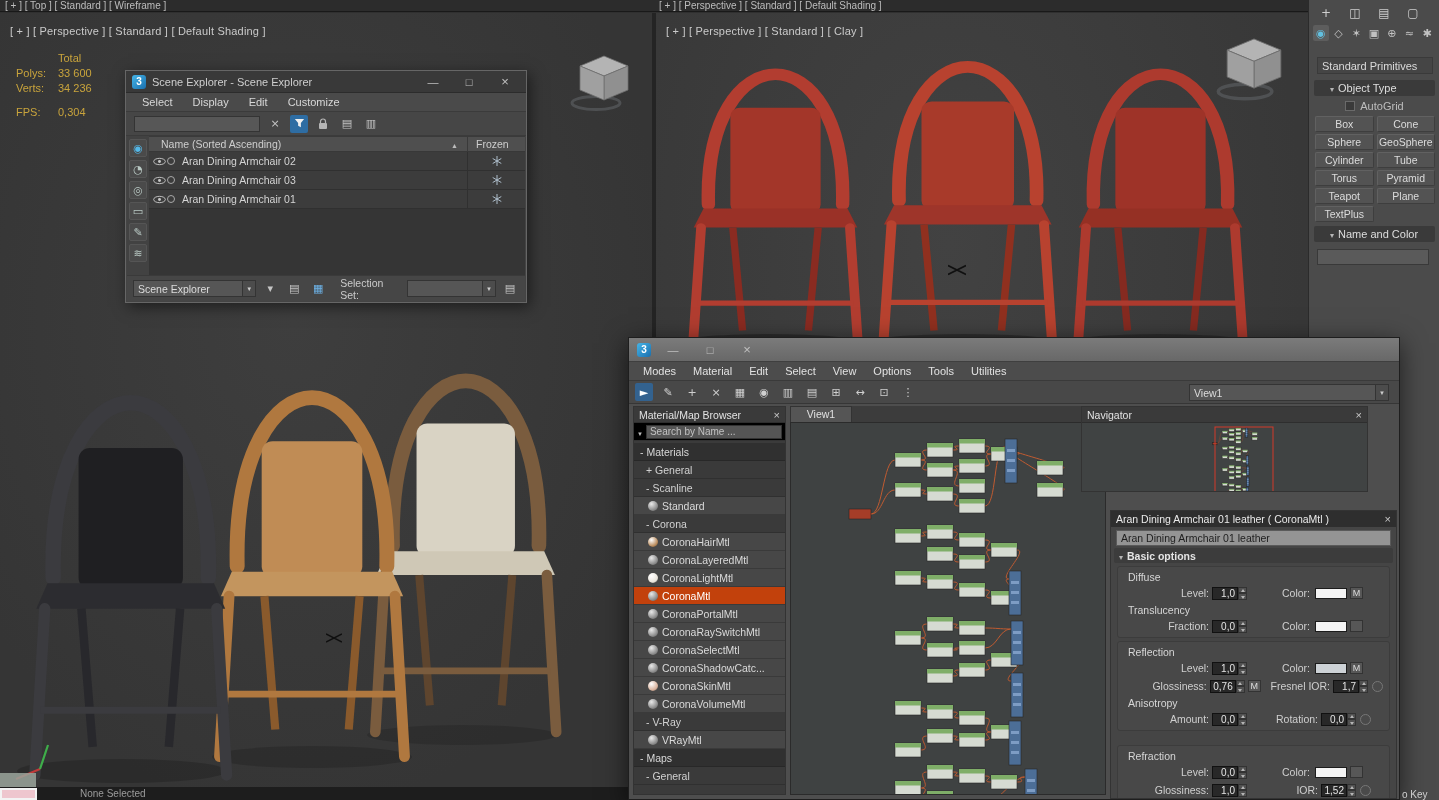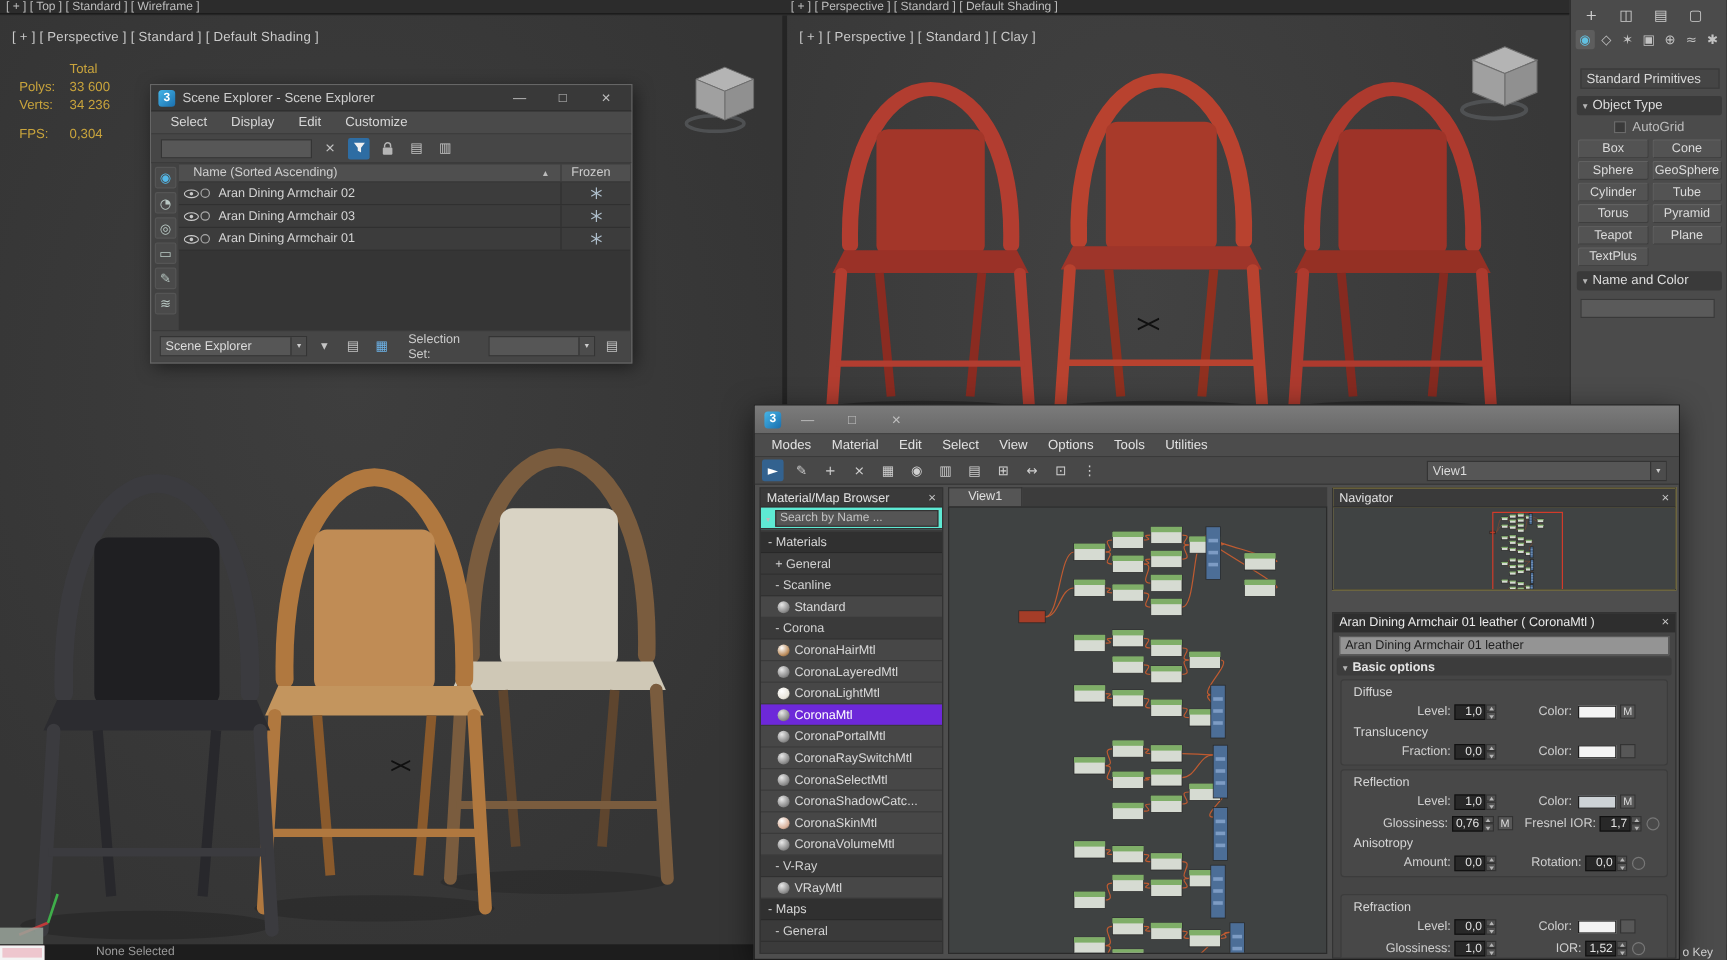--- a/index.html
+++ b/index.html
@@ -43,21 +43,21 @@
   #autokey-frag{position:absolute;left:1402px;top:789px;font-size:10px;color:#cfcfcf;z-index:7}
 
   
   #cmd-panel{position:absolute;right:0;top:0;width:131px;height:800px;background:#4b4b4b;border-left:1px solid #2b2b2b;z-index:2}
   #cmd-icons1{display:flex;gap:11px;padding:4px 8px 1px}
   #cmd-icons2{display:flex;gap:2px;padding:2px 4px 3px}
   .cicon{width:18px;height:18px;display:flex;align-items:center;justify-content:center;color:#cfcfcf;font-size:12px}
   .cicon2{width:16px;height:16px;display:flex;align-items:center;justify-content:center;color:#c2c2c2;font-size:11px;border-radius:2px}
   .cicon2.active{background:#5d5d5d;color:#62c0e0}
   #cmd-category{position:absolute;left:8px;top:57px;width:116px;height:17px;line-height:16px;padding-left:4px;background:#454545;border:1px solid #3a3a3a;color:#dadada}
-  .rollout{position:absolute;left:5px;width:121px;height:16px;background:#3a3a3a;border-radius:2px;display:flex;align-items:center;gap:4px;padding-left:5px;color:#dedede}
+  .rollout{position:absolute;left:5px;width:121px;height:16px;background:#3a3a3a;border-radius:2px;display:flex;align-items:center;gap:4px;padding-left:16px;color:#dedede}
   .roll-arr::before{content:"▾";font-size:8px;color:#b5b5b5}
   #obj-roll{top:80px}
   #nc-roll{top:226px}
   #autogrid{position:absolute;left:0;top:100px;width:131px;display:flex;justify-content:center;align-items:center;gap:5px;color:#bdbdbd}
   .cb{width:10px;height:10px;background:#3a3a3a;border:1px solid #6a6a6a;display:inline-block}
   #cmd-buttons{position:absolute;left:6px;top:116px;width:120px;display:grid;grid-template-columns:1fr 1fr;gap:2px 3px}
   .cmd-btn{height:16px;line-height:15px;text-align:center;background:#535353;border:1px solid #616161;border-bottom-color:#3e3e3e;border-right-color:#3e3e3e;border-radius:2px;font-size:10.5px;color:#dcdcdc;overflow:hidden;white-space:nowrap}
   #nc-field{position:absolute;left:8px;top:249px;width:112px;height:16px;background:#5a5a5a;border:1px solid #393939}
 
   
@@ -106,35 +106,35 @@
   .me-menu{height:19px;background:#4c4c4c;display:flex;align-items:center;gap:17px;padding-left:14px;color:#e2e2e2;border-bottom:1px solid #3a3a3a}
   .me-toolbar{height:23px;background:#484848;display:flex;align-items:center;gap:4px;padding:0 6px;border-bottom:1px solid #363636;position:relative}
   .me-ticon{width:18px;height:18px;display:flex;align-items:center;justify-content:center;color:#cfcfcf;font-size:11px;border-radius:2px}
   .me-ticon.active{background:#33628f;color:#fff}
   #me-viewcombo{position:absolute;right:10px;top:3px;width:200px}
   .pan-head{height:16px;background:#3a3a3a;display:flex;align-items:center;padding:0 5px;color:#e2e2e2;font-size:10.5px;border-bottom:1px solid #2e2e2e}
   .pan-head .t{flex:1}
   .pan-x{color:#c9c9c9}
   .pan-x::after{content:"×";font-size:11px}
   #me-browser{position:absolute;left:4px;top:68px;width:153px;bottom:4px;background:#3b3b3b;border:1px solid #333;overflow:hidden}
-  #me-search{height:18px;display:flex;align-items:center;gap:3px;padding:1px 3px;background:#5eead4;border-bottom:1px solid #333}
+  #me-search{height:18px;display:flex;align-items:center;gap:3px;padding:1px 3px;background:#000000;border-bottom:1px solid #333}
   .dd::before{content:"▼";font-size:6px;color:#bbb}
   #me-search .box{flex:1;height:14px;background:#555;border:1px solid #333;color:#c2c2c2;font-size:10px;padding:0 3px;line-height:12px;overflow:hidden;white-space:nowrap}
   #me-tree{position:absolute;top:36px;left:0;right:0;bottom:0;overflow:hidden}
   .tree-root{height:18px;line-height:18px;background:#303030;padding-left:6px;color:#d8d8d8;font-size:10.5px;border-bottom:1px solid #282828}
   .tree-group{height:18px;line-height:18px;background:#3a3a3a;padding-left:12px;color:#d2d2d2;font-size:10.5px;border-bottom:1px solid #303030}
   .tree-item{height:18px;background:#474747;display:flex;align-items:center;gap:4px;padding-left:14px;color:#dadada;font-size:10.5px;border-bottom:1px solid #3a3a3a;white-space:nowrap;overflow:hidden}
-  .tree-item.selected{background:#6d28d9;color:#fff}
+  .tree-item.selected{background:#c2410c;color:#fff}
   .sphere{width:10px;height:10px;border-radius:50%;flex:none;background:radial-gradient(circle at 35% 30%, #e8e8e8, #8a8a8a 65%, #4c4c4c)}
   #me-view{position:absolute;left:161px;top:68px;width:316px;bottom:4px}
   #me-viewtab{height:16px;background:#3c3c3c;display:flex}
   #me-viewtab .tab{width:62px;background:#555;border:1px solid #333;border-bottom:none;color:#e0e0e0;font-size:10.5px;text-align:center;line-height:14px}
   #me-canvas{position:absolute;top:16px;left:0;right:0;bottom:0;background:#3f4242;border:1px solid #2b2b2b;overflow:hidden}
   #graph-svg,#nav-svg{width:100%;height:100%;display:block}
-  #me-nav{position:absolute;left:481px;top:68px;width:287px;height:86px;background:#fde047;border:1px solid #333}
+  #me-nav{position:absolute;left:452px;top:68px;width:287px;height:86px;background:#ffffff;border:1px solid #333}
   #nav-body{position:absolute;top:16px;left:0;right:0;bottom:0;background:#404343;overflow:hidden}
   #me-params{position:absolute;left:481px;top:172px;width:287px;bottom:0;background:#454545;border:1px solid #333;overflow:hidden}
   .mp-title{height:16px;background:#2e2e2e;display:flex;align-items:center;padding:0 5px;color:#eaeaea;font-size:10.5px}
   .mp-title .t{flex:1;white-space:nowrap;overflow:hidden}
   .mp-name{margin:3px 5px 2px;height:16px;background:#949494;border:1px solid #5a5a5a;color:#1e1e1e;font-size:10.5px;line-height:14px;padding-left:4px}
   .mp-roll{height:15px;background:#3c3c3c;display:flex;align-items:center;gap:4px;padding:0 5px;color:#e4e4e4;font-size:10.5px;margin:2px 3px;border-radius:2px;font-weight:bold}
   .pgroup{margin:3px 6px;border:1px solid #3c3c3c;border-radius:3px;background:#484848;padding:2px 0}
   .pgroup.gap-top{margin-top:14px}
   .psec{padding:1px 10px;color:#d6d6d6;font-size:10.5px;height:15px;line-height:14px}
   .prow{display:flex;align-items:center;height:18px;padding:0 6px;font-size:10.5px;color:#cfcfcf}

